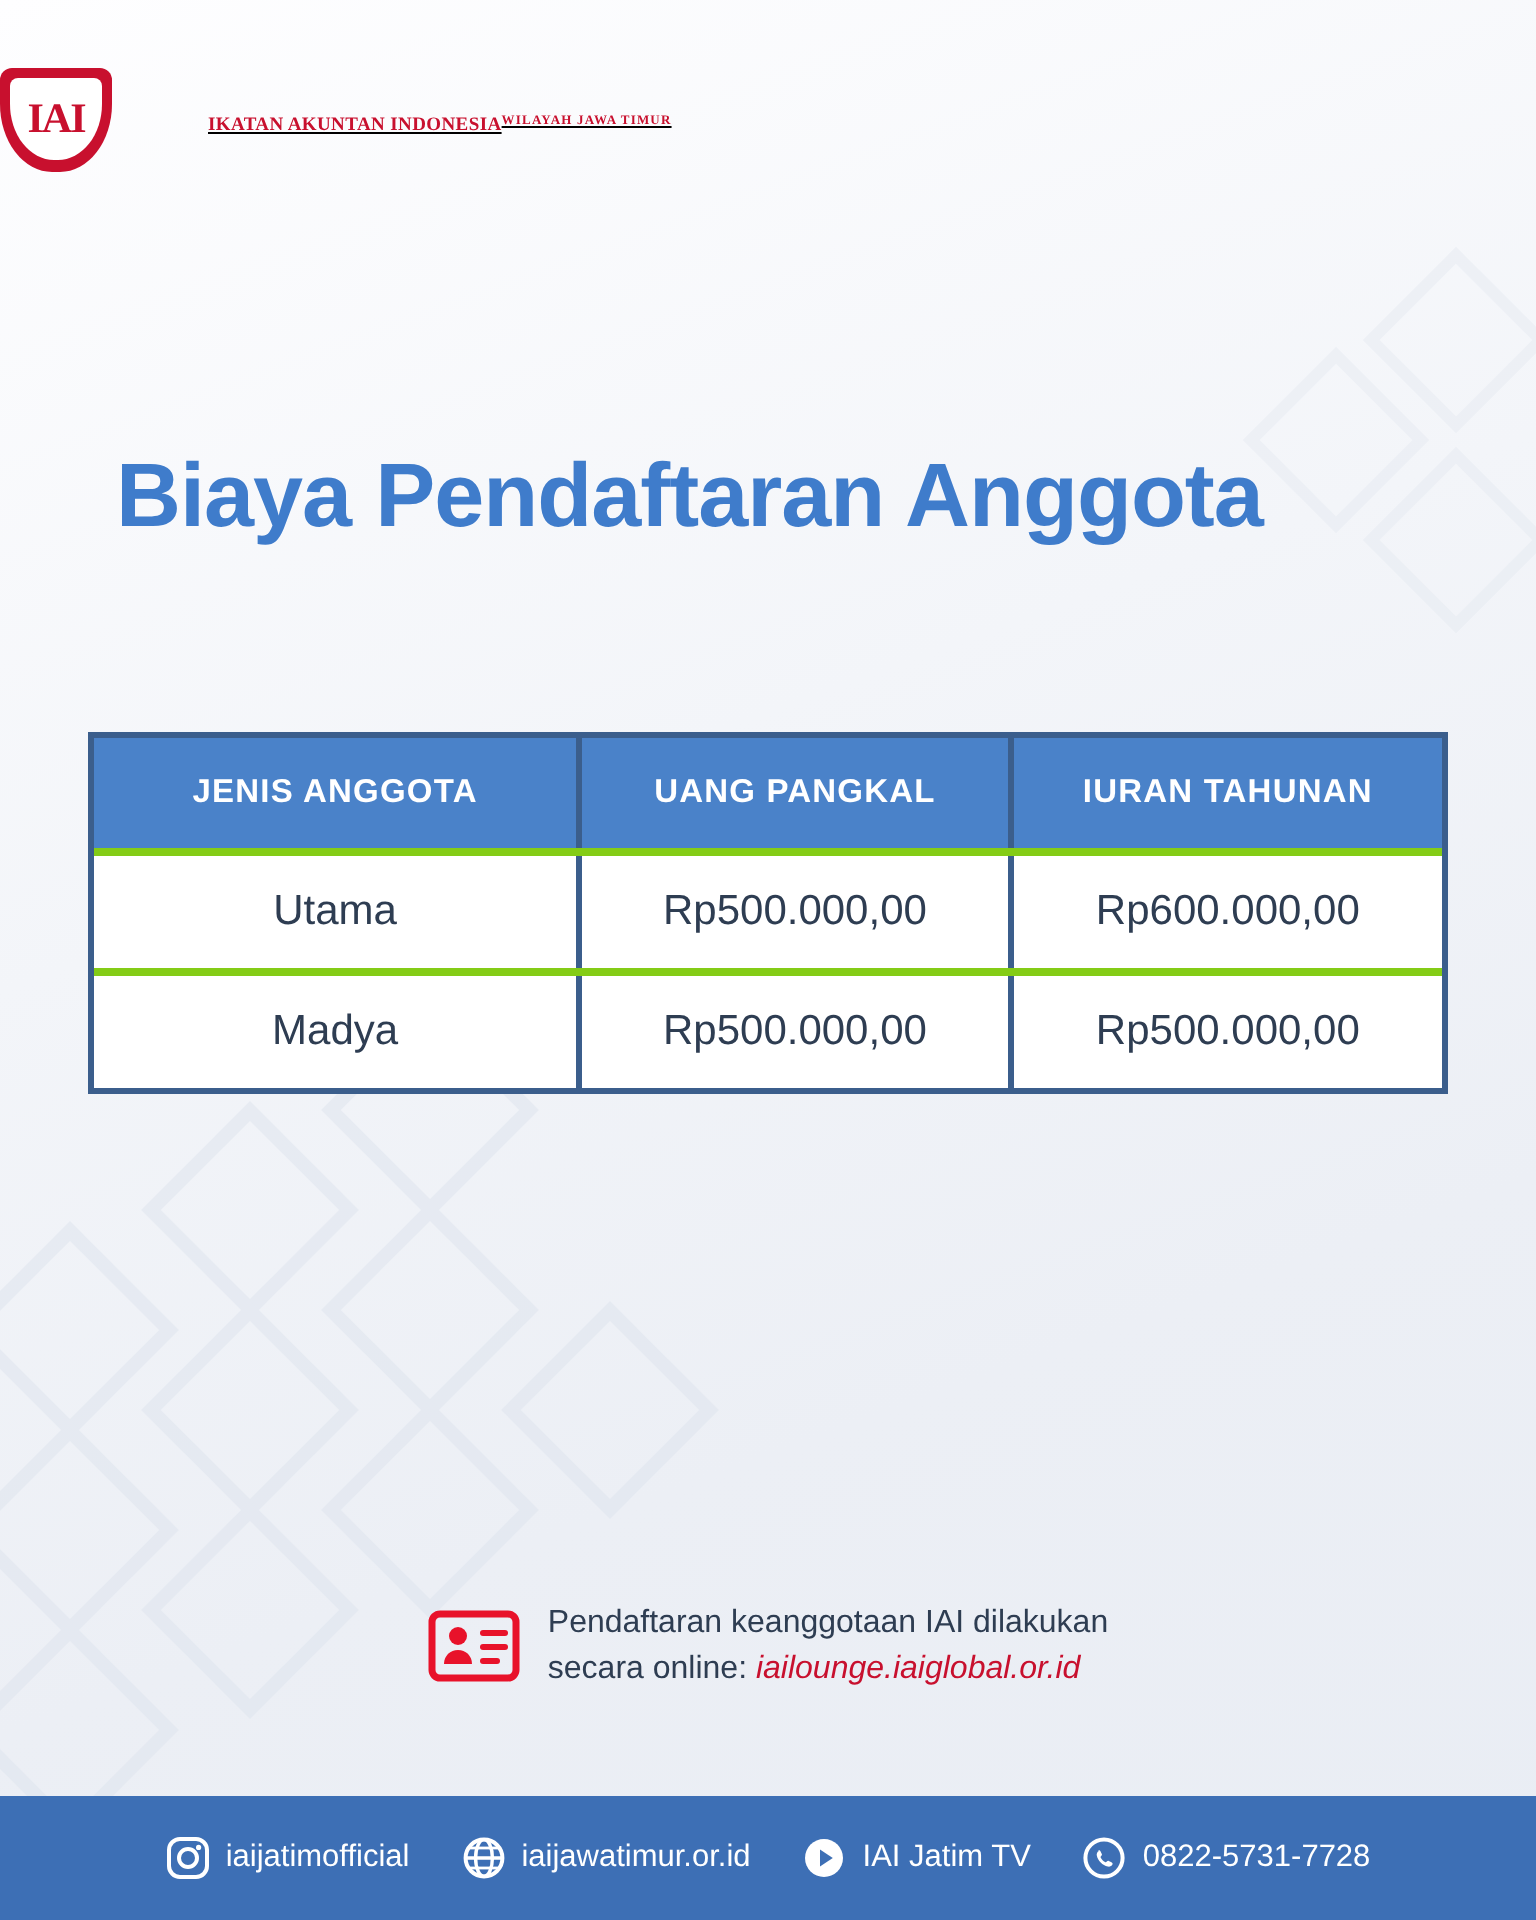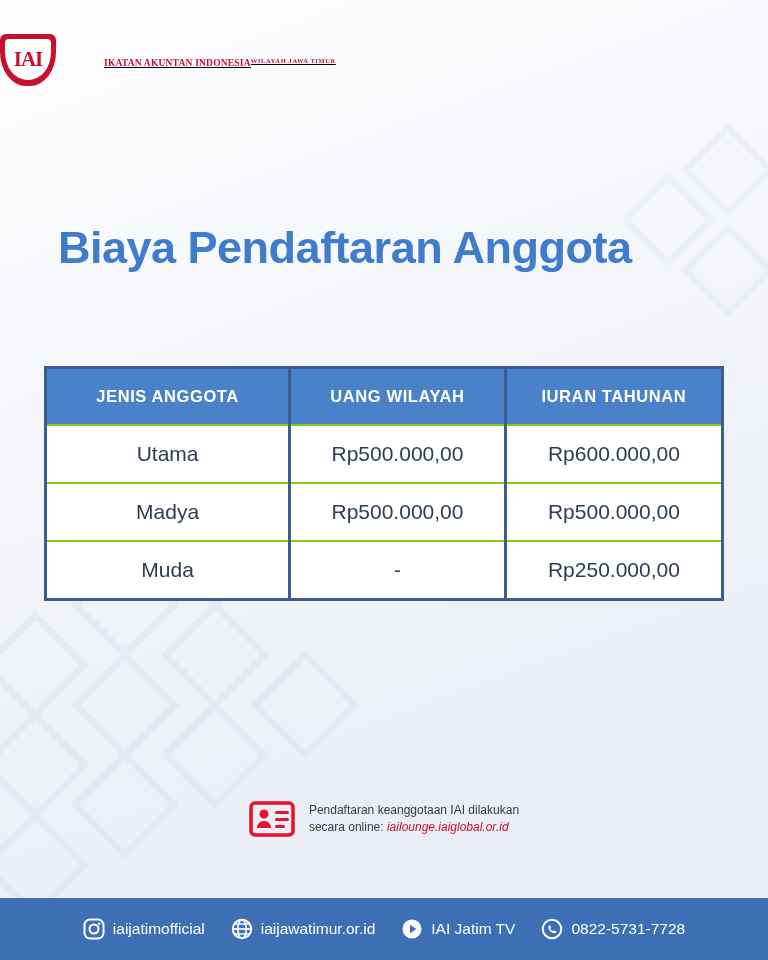--- a/index.html
+++ b/index.html
@@ -133,21 +133,21 @@
     padding: 18px 16px;
     text-align: center;
     border-right: 3px solid #3b5e8c;
   }
   thead th:last-child { border-right: none; }
   tbody td {
     font-size: 21px;
     color: #2e3d52;
     text-align: center;
     padding: 16px 6px;
-    border-top: 2px solid #84cc16;
+    border-top: 4px solid #84cc16;
     border-right: 3px solid #3b5e8c;
     font-weight: 400;
   }
   tbody td:last-child { border-right: none; }
   col.c1 { width: 36%; }
   col.c2 { width: 32%; }
   col.c3 { width: 32%; }
 
   
   .note {
@@ -159,21 +159,21 @@
     justify-content: center;
     align-items: center;
     gap: 14px;
   }
   .note-icon {
     width: 46px;
     height: 38px;
     flex: 0 0 auto;
   }
   .note-text {
-    font-size: 12px;
+    font-size: 16px;
     color: #2e3d52;
     line-height: 1.45;
     font-weight: 500;
   }
   .note-text .link {
     color: #c8102e;
     font-style: italic;
     font-weight: normal;
   }
 
@@ -251,40 +251,35 @@
   <div class="table-wrap">
     <table>
       <colgroup>
         <col class="c1">
           <col class="c2">
           <col class="c3">
       </colgroup>
       <thead>
         <tr>
           <th>JENIS ANGGOTA</th>
-          <th>UANG WILAYAH</th>
+          <th>UANG PANGKAL</th>
           <th>IURAN TAHUNAN</th>
         </tr>
       </thead>
       <tbody>
         <tr>
           <td>Utama</td>
           <td>Rp500.000,00</td>
           <td>Rp600.000,00</td>
         </tr>
         <tr>
           <td>Madya</td>
           <td>Rp500.000,00</td>
           <td>Rp500.000,00</td>
         </tr>
-        <tr>
-          <td>Muda</td>
-          <td>-</td>
-          <td>Rp250.000,00</td>
-        </tr>
       </tbody>
     </table>
   </div>
 
   <div class="note">
     <span class="note-icon">
       <svg width="46" height="38" viewBox="0 0 46 38">
         <rect x="2" y="3" width="42" height="32" rx="4" fill="none" stroke="#e8122a" stroke-width="3.5"></rect>
         <circle cx="15" cy="14" r="4.5" fill="#e8122a"></circle>
         <path d="M8 28c0-4.2 3.2-7 7-7s7 2.8 7 7z" fill="#e8122a"></path>

